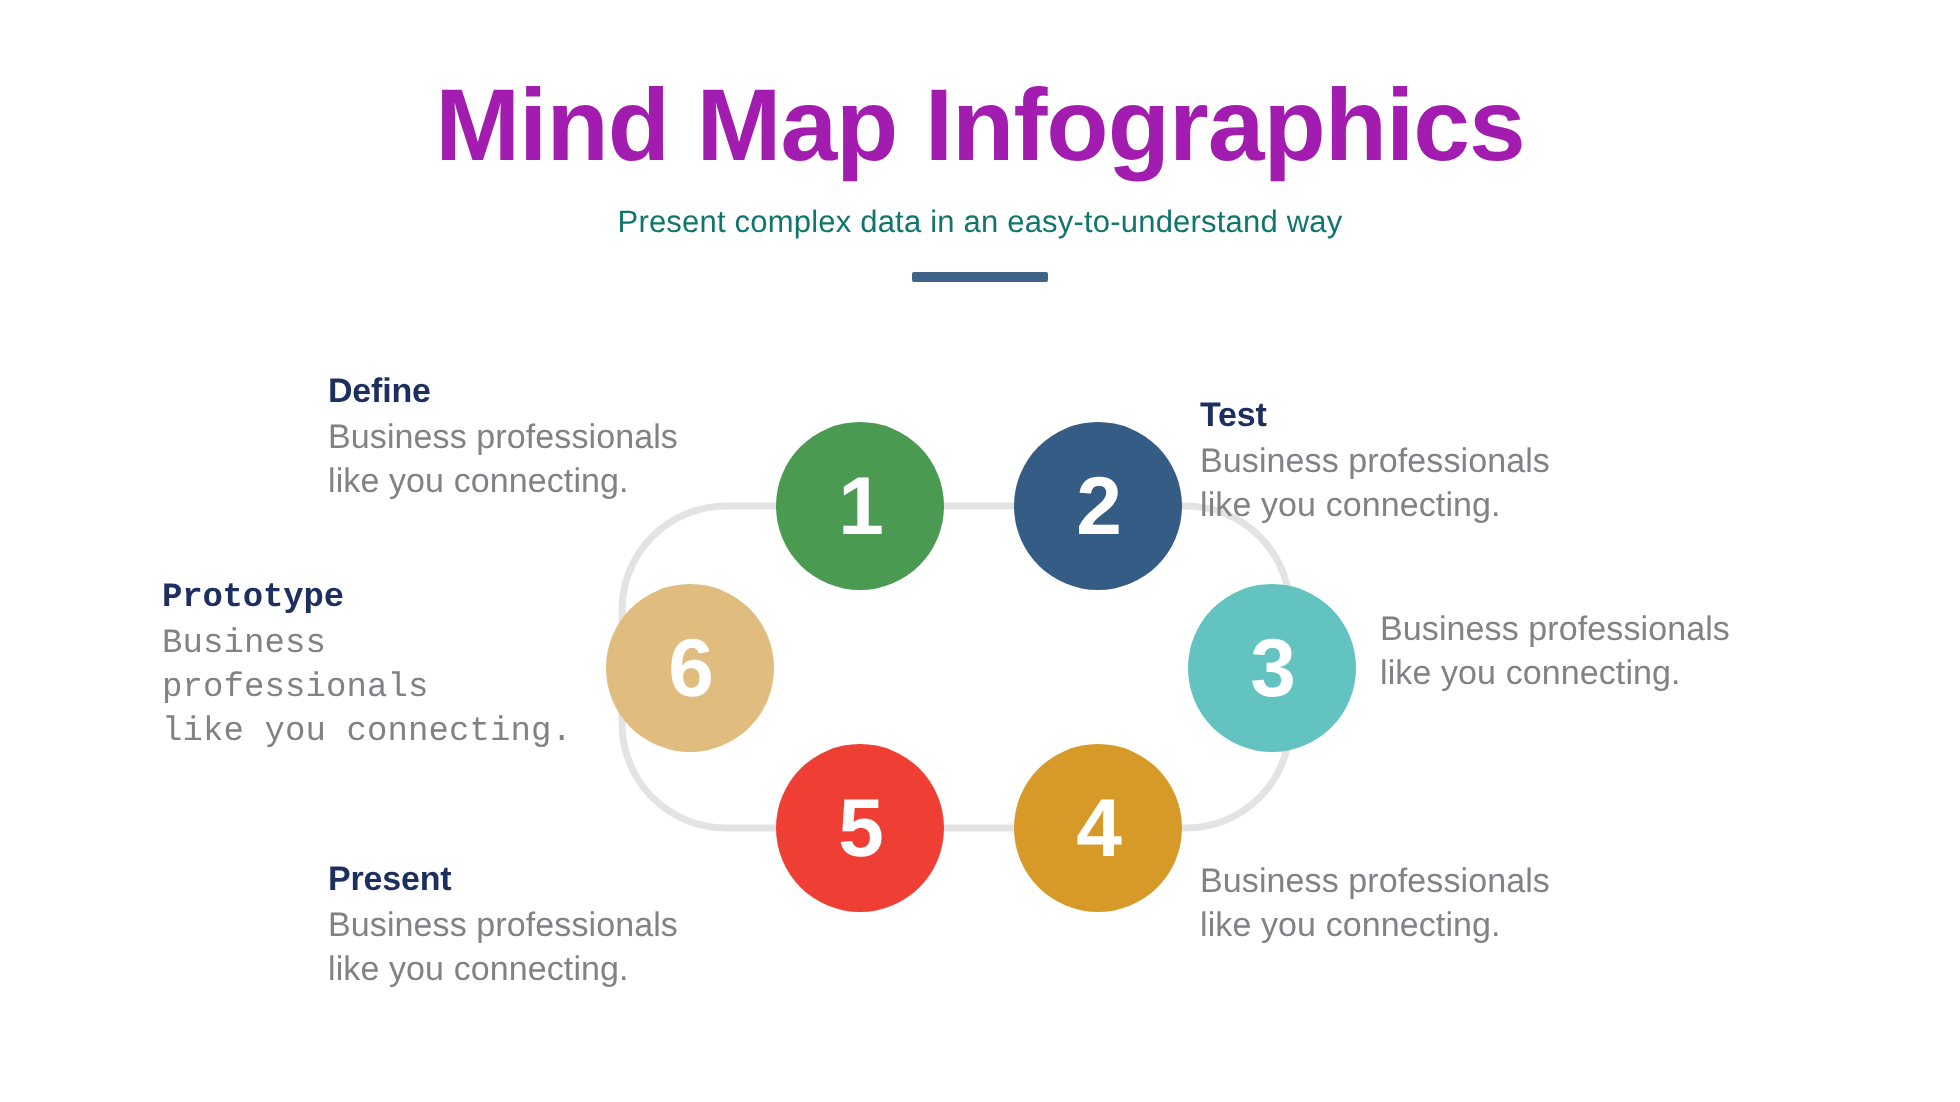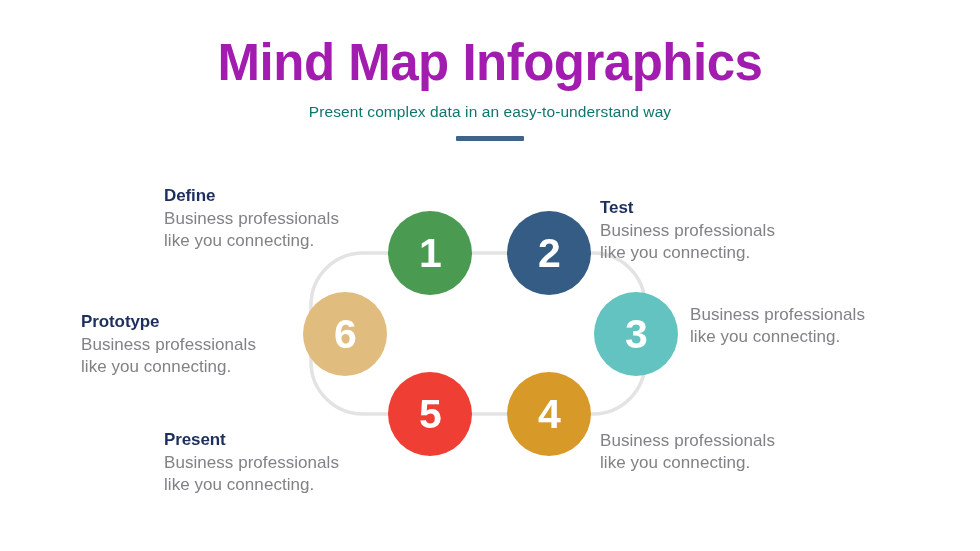--- a/index.html
+++ b/index.html
@@ -119,21 +119,21 @@
     letter-spacing: 0.05px;
   }
   .align-right { text-align: left; }
   .align-left  { text-align: left; }
 
   .label-1 { left: 164px; top: 186px; }               
   .label-2 { left: 600px; top: 198px; }               
   .label-3 { left: 690px; top: 304px; }               
   .label-4 { left: 600px; top: 430px; }               
   .label-5 { left: 164px; top: 430px; }               
-  .label-6 { left: 81px;  top: 312px; }               
+  .label-6 { left: 81px;  top: 290px; font-family: Liberation Mono, monospace; }               
 </style>
 </head>
 <body>
 
 <div id="slide">
 
   <div class="header">
     <h1 class="title">Mind Map Infographics</h1>
     <p class="subtitle">Present complex data in an easy-to-understand way</p>
     <div class="divider" style="background: rgb(63, 99, 137);"></div>

